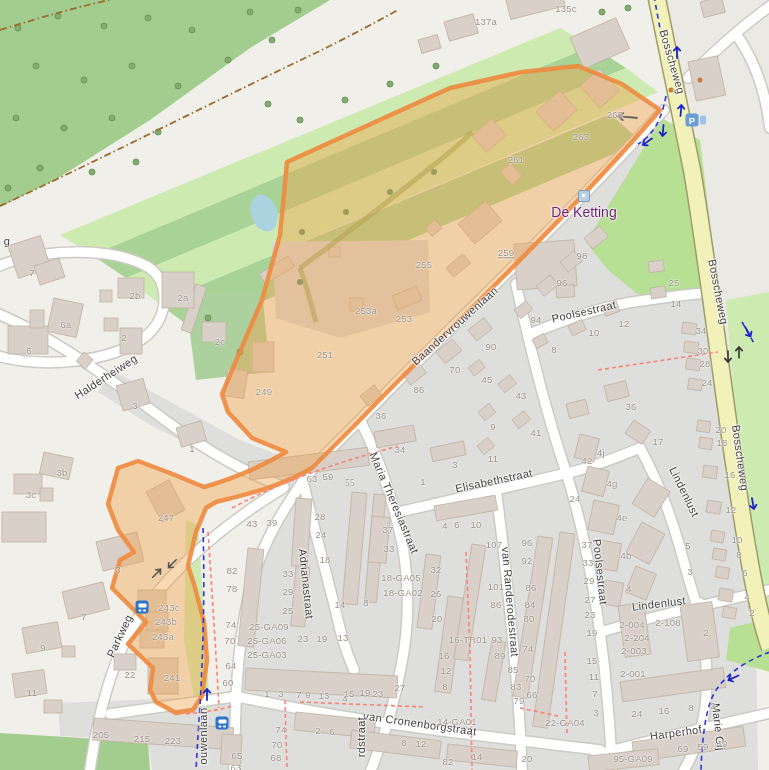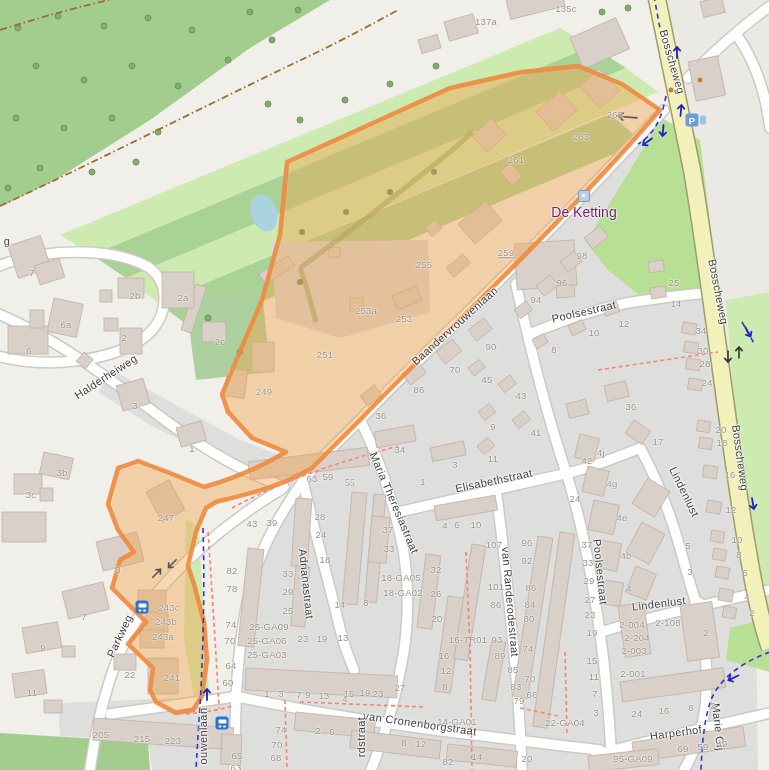--- a/index.html
+++ b/index.html
@@ -390,21 +390,21 @@
       <span class="lbl hn" style="left: 135px; top: 406px; --r: 0deg;">3</span>
       <span class="lbl hn" style="left: 192px; top: 449px; --r: 0deg;">1</span>
       <span class="lbl hn" style="left: 62px; top: 473px; --r: 0deg;">3b</span>
       <span class="lbl hn" style="left: 31px; top: 495px; --r: 0deg;">3c</span>
       <span class="lbl hn" style="left: 118px; top: 570px; --r: 0deg;">3</span>
       <span class="lbl hn" style="left: 84px; top: 617px; --r: 0deg;">7</span>
       <span class="lbl hn" style="left: 43px; top: 648px; --r: 0deg;">9</span>
       <span class="lbl hn" style="left: 32px; top: 693px; --r: 0deg;">11</span>
       <span class="lbl hn" style="left: 582px; top: 256px; --r: 0deg;">98</span>
       <span class="lbl hn" style="left: 562px; top: 283px; --r: 0deg;">96</span>
-      <span class="lbl hn" style="left: 536px; top: 300px; --r: 0deg;">94</span>
+      <span class="lbl hn" style="left: 536px; top: 320px; --r: 0deg;">94</span>
       <span class="lbl hn" style="left: 491px; top: 347px; --r: 0deg;">90</span>
       <span class="lbl hn" style="left: 455px; top: 370px; --r: 0deg;">70</span>
       <span class="lbl hn" style="left: 419px; top: 390px; --r: 0deg;">86</span>
       <span class="lbl hn" style="left: 487px; top: 380px; --r: 0deg;">45</span>
       <span class="lbl hn" style="left: 521px; top: 396px; --r: 0deg;">43</span>
       <span class="lbl hn" style="left: 536px; top: 433px; --r: 0deg;">41</span>
       <span class="lbl hn" style="left: 493px; top: 427px; --r: 0deg;">9</span>
       <span class="lbl hn" style="left: 493px; top: 459px; --r: 0deg;">11</span>
       <span class="lbl hn" style="left: 381px; top: 416px; --r: 0deg;">36</span>
       <span class="lbl hn" style="left: 631px; top: 407px; --r: 0deg;">36</span>

